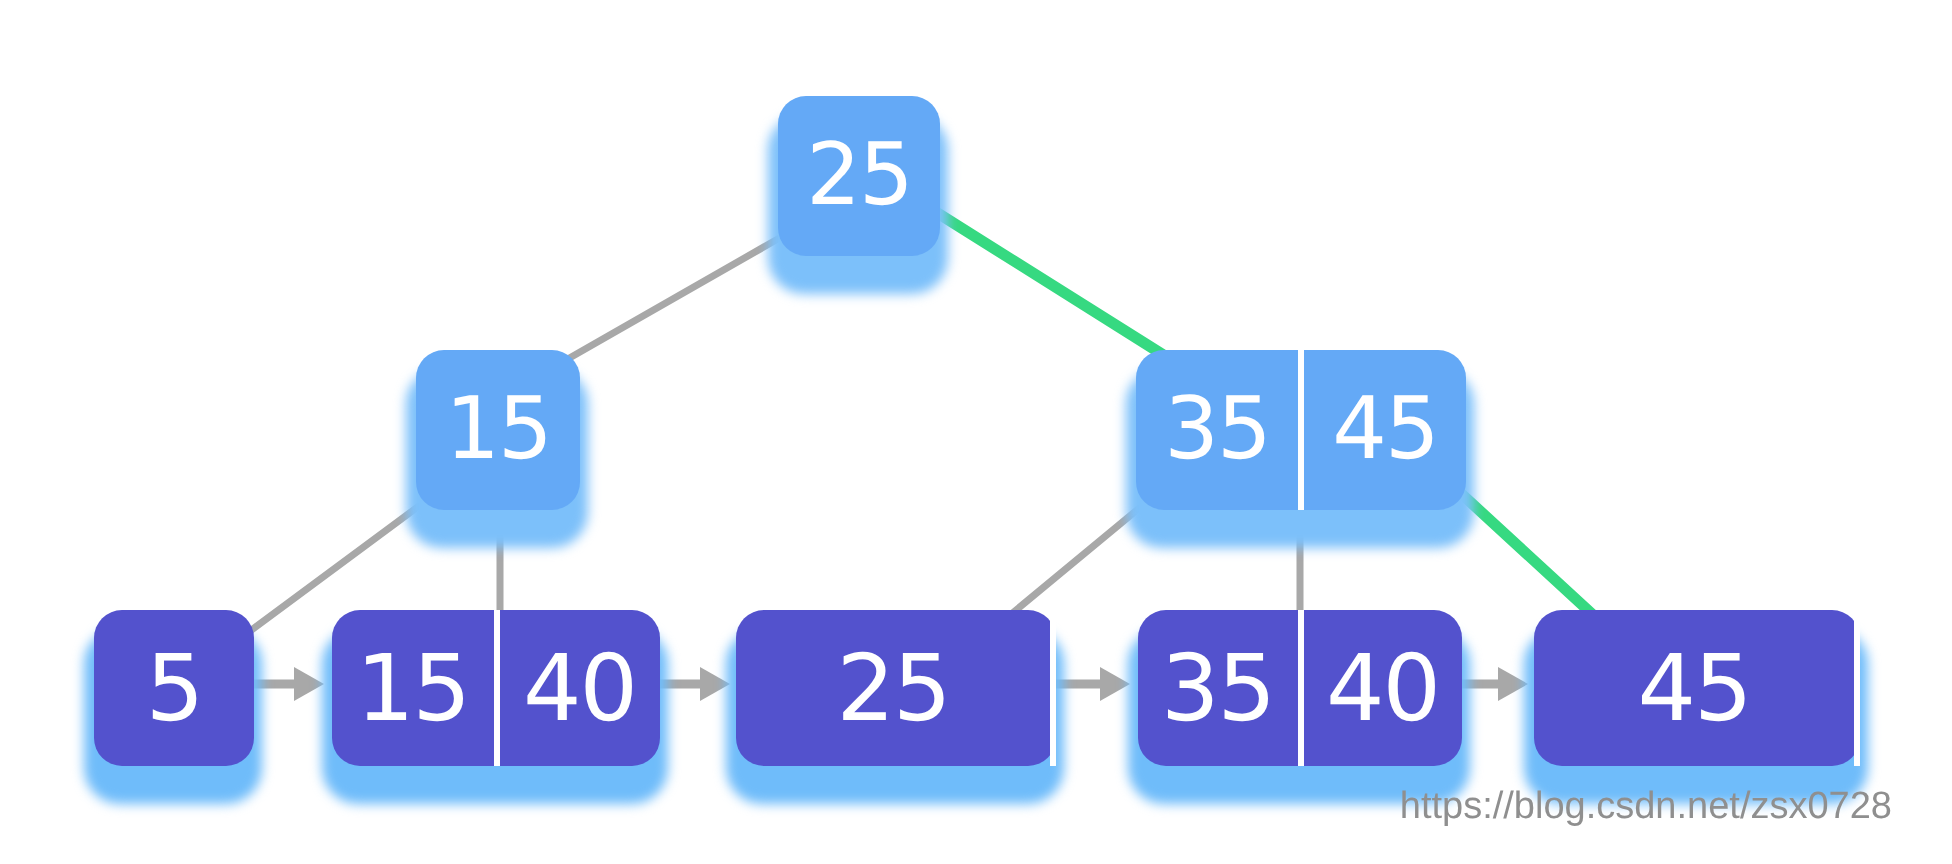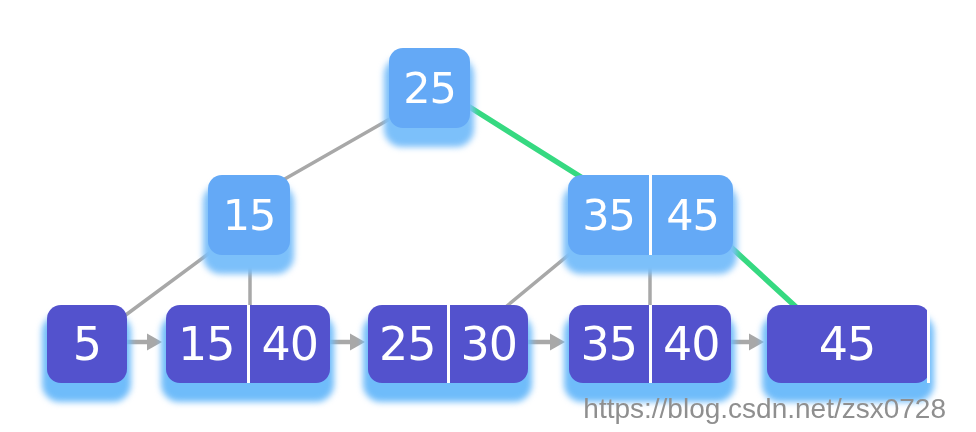--- a/index.html
+++ b/index.html
@@ -41,22 +41,22 @@
     letter-spacing: -1px;
   }
   .internal .key { font-size: 43px; }
   .leaf     .key { font-size: 46px; }
   .vdivider {
     width: 3px; align-self: stretch;
     background: var(--divider, #ffffff);
   }
 
   .watermark {
-    position: absolute; right: 30px; bottom: 7px; z-index: 3;
-    font-size: 28px; font-weight: 400;
+    position: absolute; right: 30px; bottom: 17px; z-index: 3;
+    font-size: 19px; font-weight: 400;
     color: var(--watermark, #8f8f8f);
     font-family: "Liberation Sans", sans-serif;
     white-space: nowrap;
   }
 </style>
 </head>
 <body>
 
 <div class="stage">
 
@@ -125,21 +125,20 @@
       <span class="vdivider"></span>
       <span class="key">40</span>
     </div>
   </div>
 
   <div class="node leaf" style="left:368px; top:305px; width:160px; height:78px;">
     <div class="shadow"></div>
     <div class="card">
       <span class="key">25</span>
       <span class="vdivider"></span>
-      <span class="key">30</span>
     </div>
   </div>
 
   <div class="node leaf" style="left:569px; top:305px; width:162px; height:78px;">
     <div class="shadow"></div>
     <div class="card">
       <span class="key">35</span>
       <span class="vdivider"></span>
       <span class="key">40</span>
     </div>

